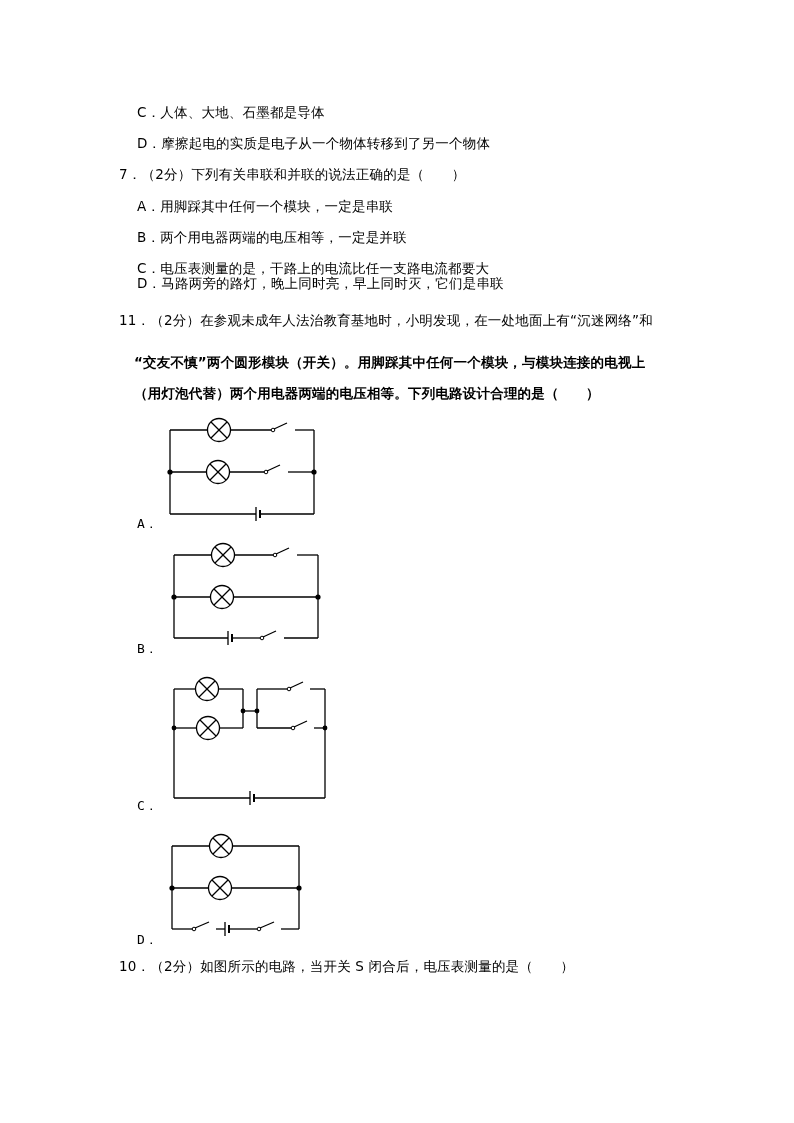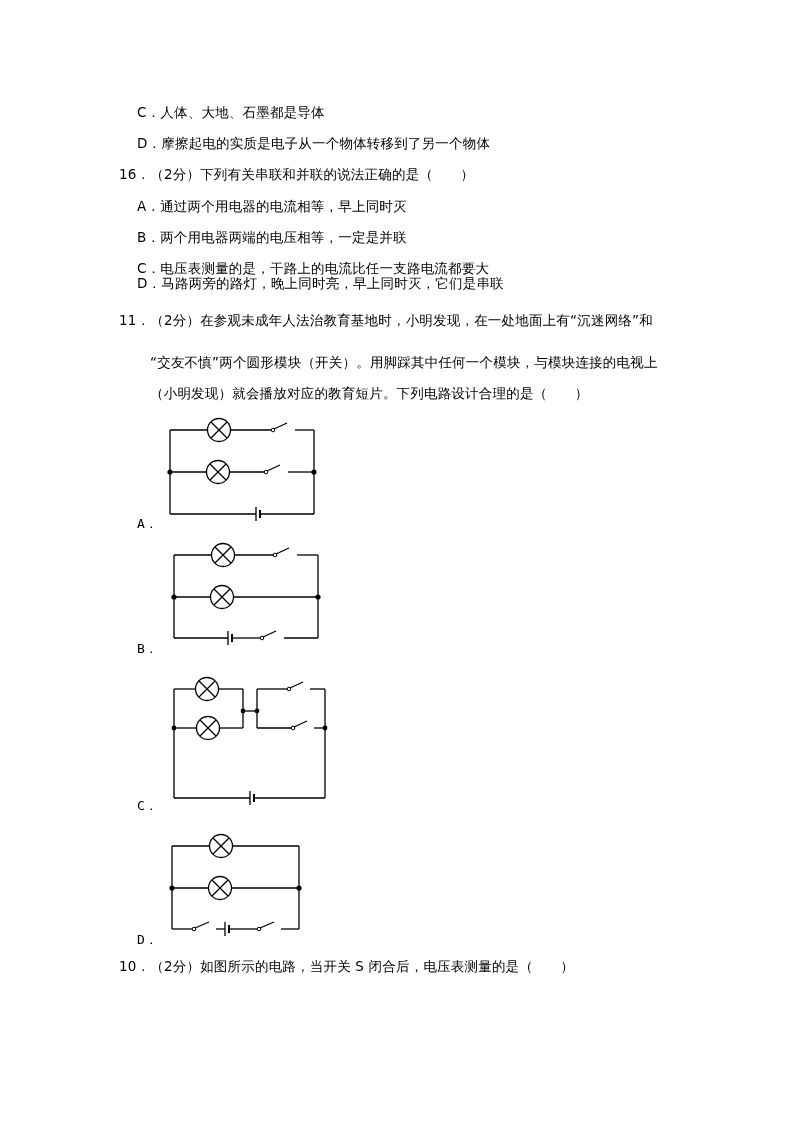--- a/index.html
+++ b/index.html
@@ -1,42 +1,42 @@
 <!DOCTYPE html>
 <html><head>
 <meta charset="utf-8">
 <style>
   html, body { margin: 0; padding: 0; background: #ffffff; }
   body { width: 794px; height: 1123px; position: relative; overflow: hidden;
          font-family: "DejaVu Sans", "Liberation Sans", sans-serif; color: #000; }
   .line { position: absolute; font-size: 13.5px; line-height: 18px; white-space: nowrap; letter-spacing: 0.2px; }
   .opt { left: 137px; }
   .q { left: 119px; }
-  .cont { left: 150px; }
+  .cont { left: 134px; font-weight: bold; }
   .label { position: absolute; font-family: "DejaVu Sans Mono", "Liberation Mono", monospace; font-size: 13px; }
   svg.circuit { position: absolute; left: 0; top: 0; }
   svg.circuit line, svg.circuit rect, svg.circuit circle.lamp { stroke: #000; stroke-width: 1.3; fill: none; }
   svg.circuit circle.dot { fill: #000; stroke: none; }
   svg.circuit circle.pivot { fill: #fff; stroke: #000; stroke-width: 1; }
 </style>
 </head>
 <body>
 
 <div class="line opt" style="top:103px">C．人体、大地、石墨都是导体</div>
 <div class="line opt" style="top:134px">D．摩擦起电的实质是电子从一个物体转移到了另一个物体</div>
 
-<div class="line q" style="top:165px">16．（2分）下列有关串联和并联的说法正确的是（　　）</div>
-<div class="line opt" style="top:197px">A．通过两个用电器的电流相等，早上同时灭</div>
+<div class="line q" style="top:165px">7．（2分）下列有关串联和并联的说法正确的是（　　）</div>
+<div class="line opt" style="top:197px">A．用脚踩其中任何一个模块，一定是串联</div>
 <div class="line opt" style="top:228px">B．两个用电器两端的电压相等，一定是并联</div>
 <div class="line opt" style="top:259px">C．电压表测量的是，干路上的电流比任一支路电流都要大</div>
 <div class="line opt" style="top:274px">D．马路两旁的路灯，晚上同时亮，早上同时灭，它们是串联</div>
 
 <div class="line q" style="top:311px">11．（2分）在参观未成年人法治教育基地时，小明发现，在一处地面上有“沉迷网络”和</div>
 <div class="line cont" style="top:353px">“交友不慎”两个圆形模块（开关）。用脚踩其中任何一个模块，与模块连接的电视上</div>
-<div class="line cont" style="top:384px">（小明发现）就会播放对应的教育短片。下列电路设计合理的是（　　）</div>
+<div class="line cont" style="top:384px">（用灯泡代替）两个用电器两端的电压相等。下列电路设计合理的是（　　）</div>
 
 <svg class="circuit" width="794" height="1123">
   <defs>
     <g id="lamp">
       <circle class="lamp" cx="0" cy="0" r="11.5"></circle>
       <line x1="-8" y1="-8" x2="8" y2="8"></line>
       <line x1="-8" y1="8" x2="8" y2="-8"></line>
     </g>
   </defs>
 

